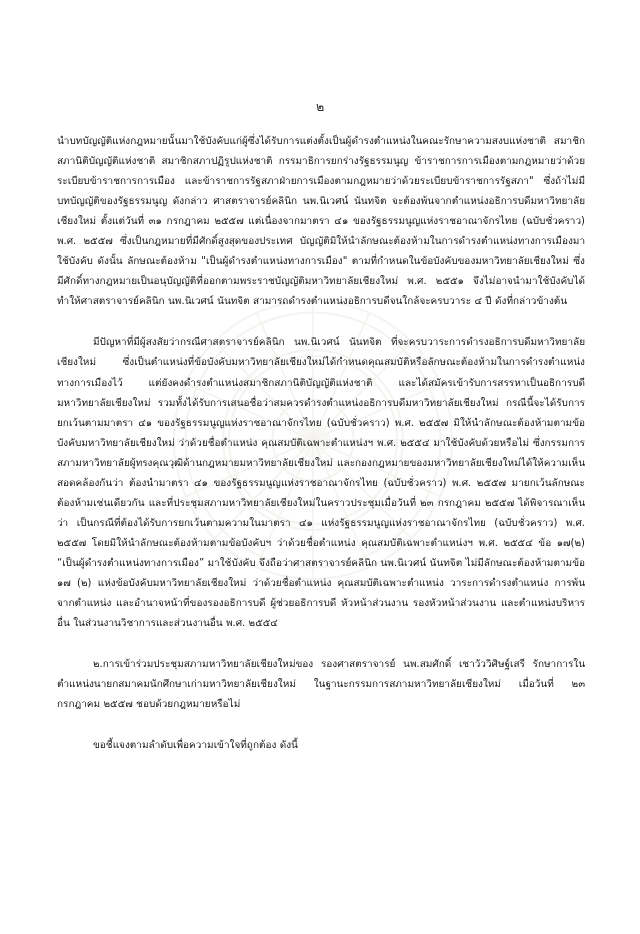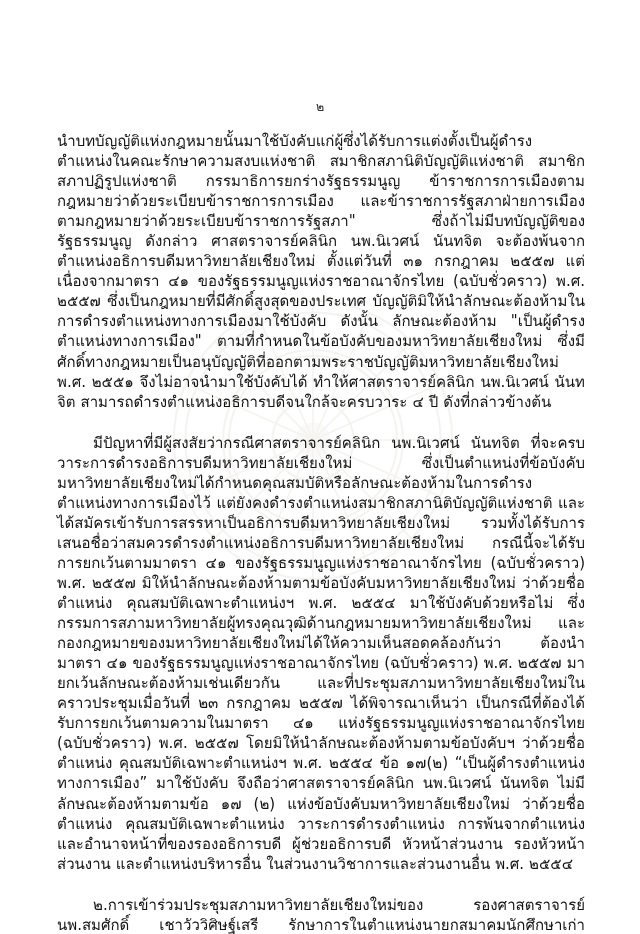--- a/index.html
+++ b/index.html
@@ -67,21 +67,21 @@
 
   .body-block {
     position: absolute;
     left: 57px;
     top: 131px;
     width: 528px;
   }
 
   p.para {
     margin: 0;
-    font-size: 15px;
+    font-size: 10px;
     line-height: 20.05px;
     color: #131313;
     text-align: justify;
     text-justify: inter-word;
     word-spacing: 0.2px;
     -webkit-hyphens: none;
     hyphens: none;
   }
   p.para.last-line-left {
     text-align: left;

